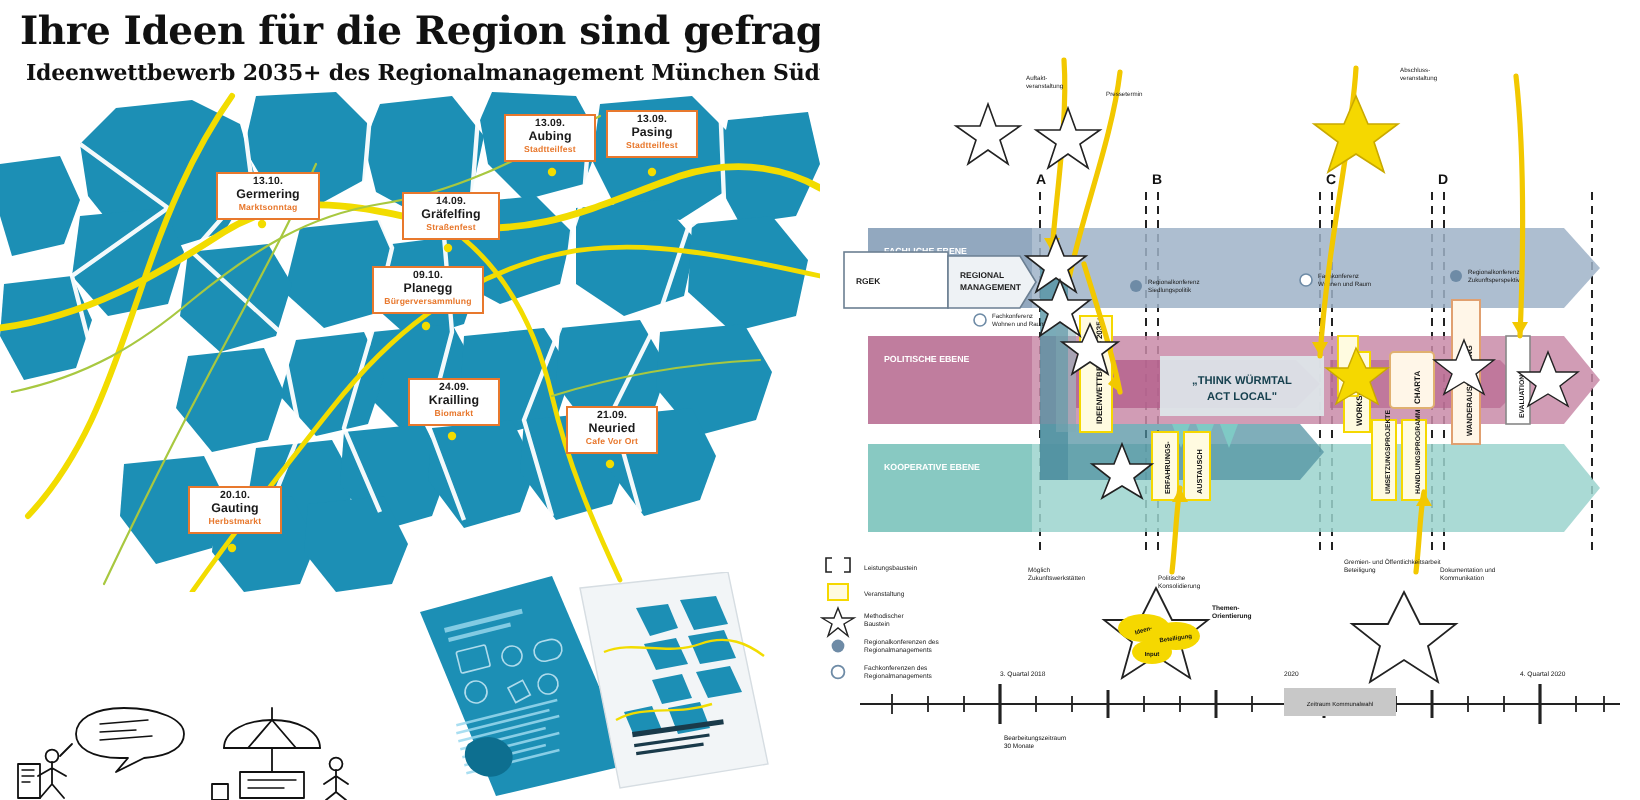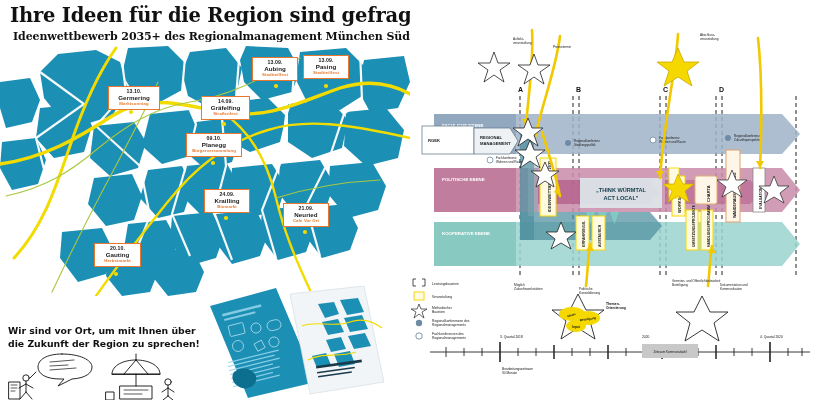--- a/index.html
+++ b/index.html
@@ -170,21 +170,20 @@
             <span class="l-type">Stadtteilfest</span>
           </div>
           <div class="site-label" style="left: 252px; top: 11px; width: 46px;">
             <span class="l-date">13.09.</span>
             <span class="l-place">Aubing</span>
             <span class="l-type">Stadtteilfest</span>
           </div>
         </div>
     </div>
 
-    <div class="cta-text">Wir sind vor Ort, um mit Ihnen über die Zukunft der Region zu sprechen!</div>
 
     <svg id="doodle" width="185" height="48" viewBox="0 0 185 48">
       <g fill="none" stroke="#111" stroke-width="0.9" stroke-linejoin="round" stroke-linecap="round">
         <path d="M56,2 C40,2 32,8 32,15 C32,22 40,27 54,27 L58,27 L52,34 L66,27 C80,26 86,21 86,15 C86,8 74,2 56,2 Z"></path>
         <path d="M44,10 L68,8 M44,14 L62,13 M44,18 L70,16" stroke-width="0.7"></path>
         <path d="M30,20 L24,26"></path>
         <circle cx="20" cy="26" r="3.2"></circle>
         <path d="M20,29 L20,40 M20,32 L13,36 M20,32 L27,36 M20,40 L14,47 M20,40 L26,47"></path>
         <path d="M3,30 L14,30 L14,47 L3,47 Z"></path>
         <path d="M5,33 L11,33 M5,36 L11,36 M5,39 L9,39" stroke-width="0.7"></path>

